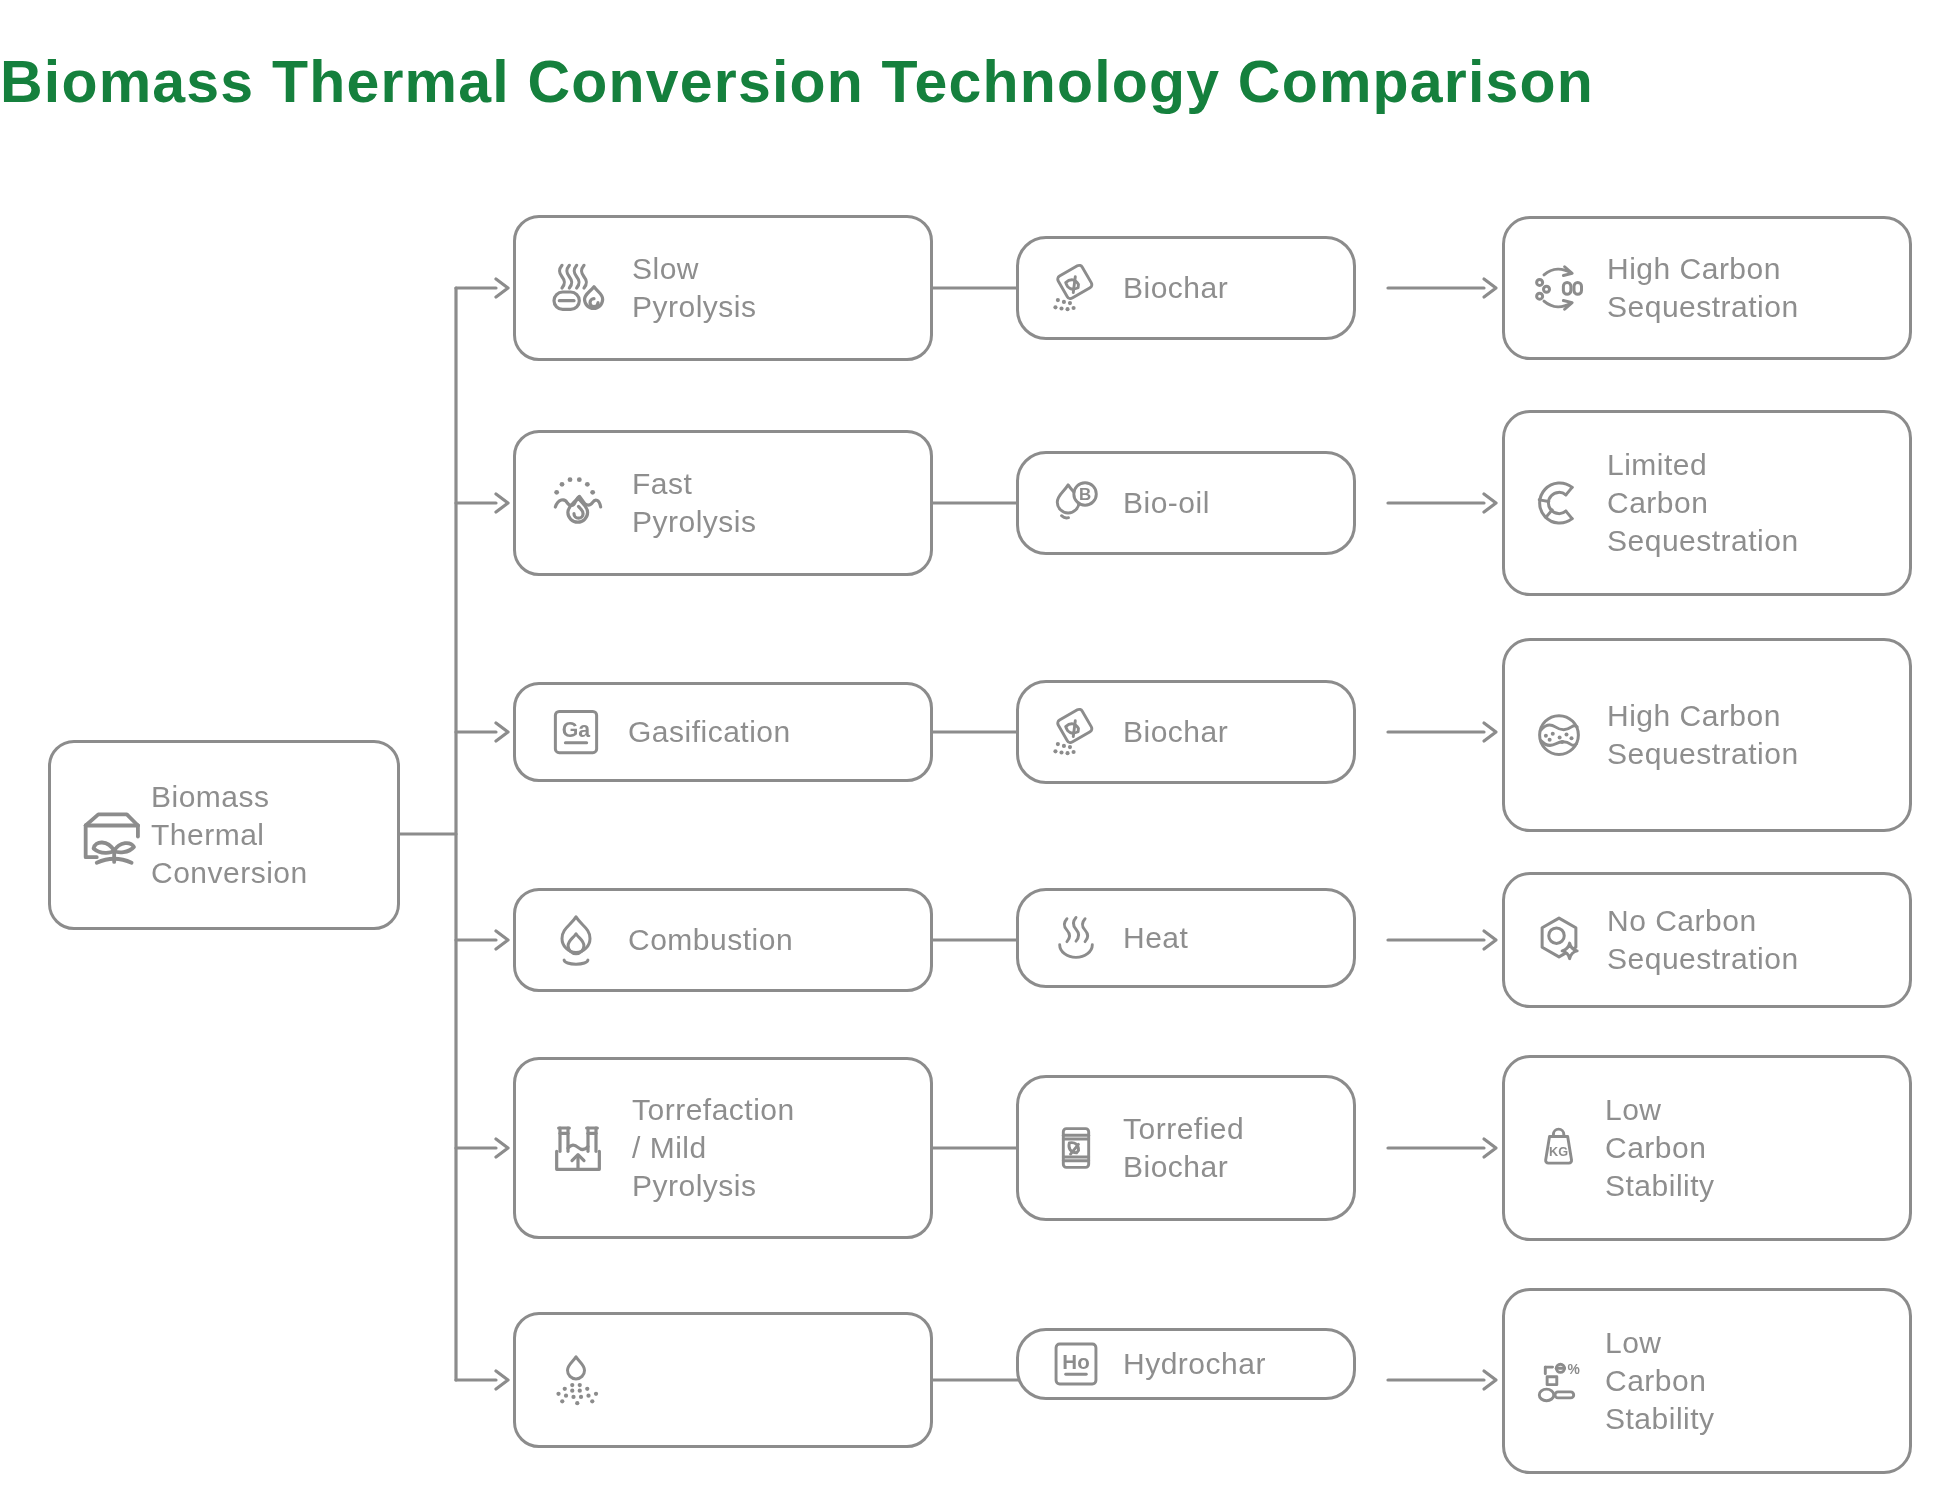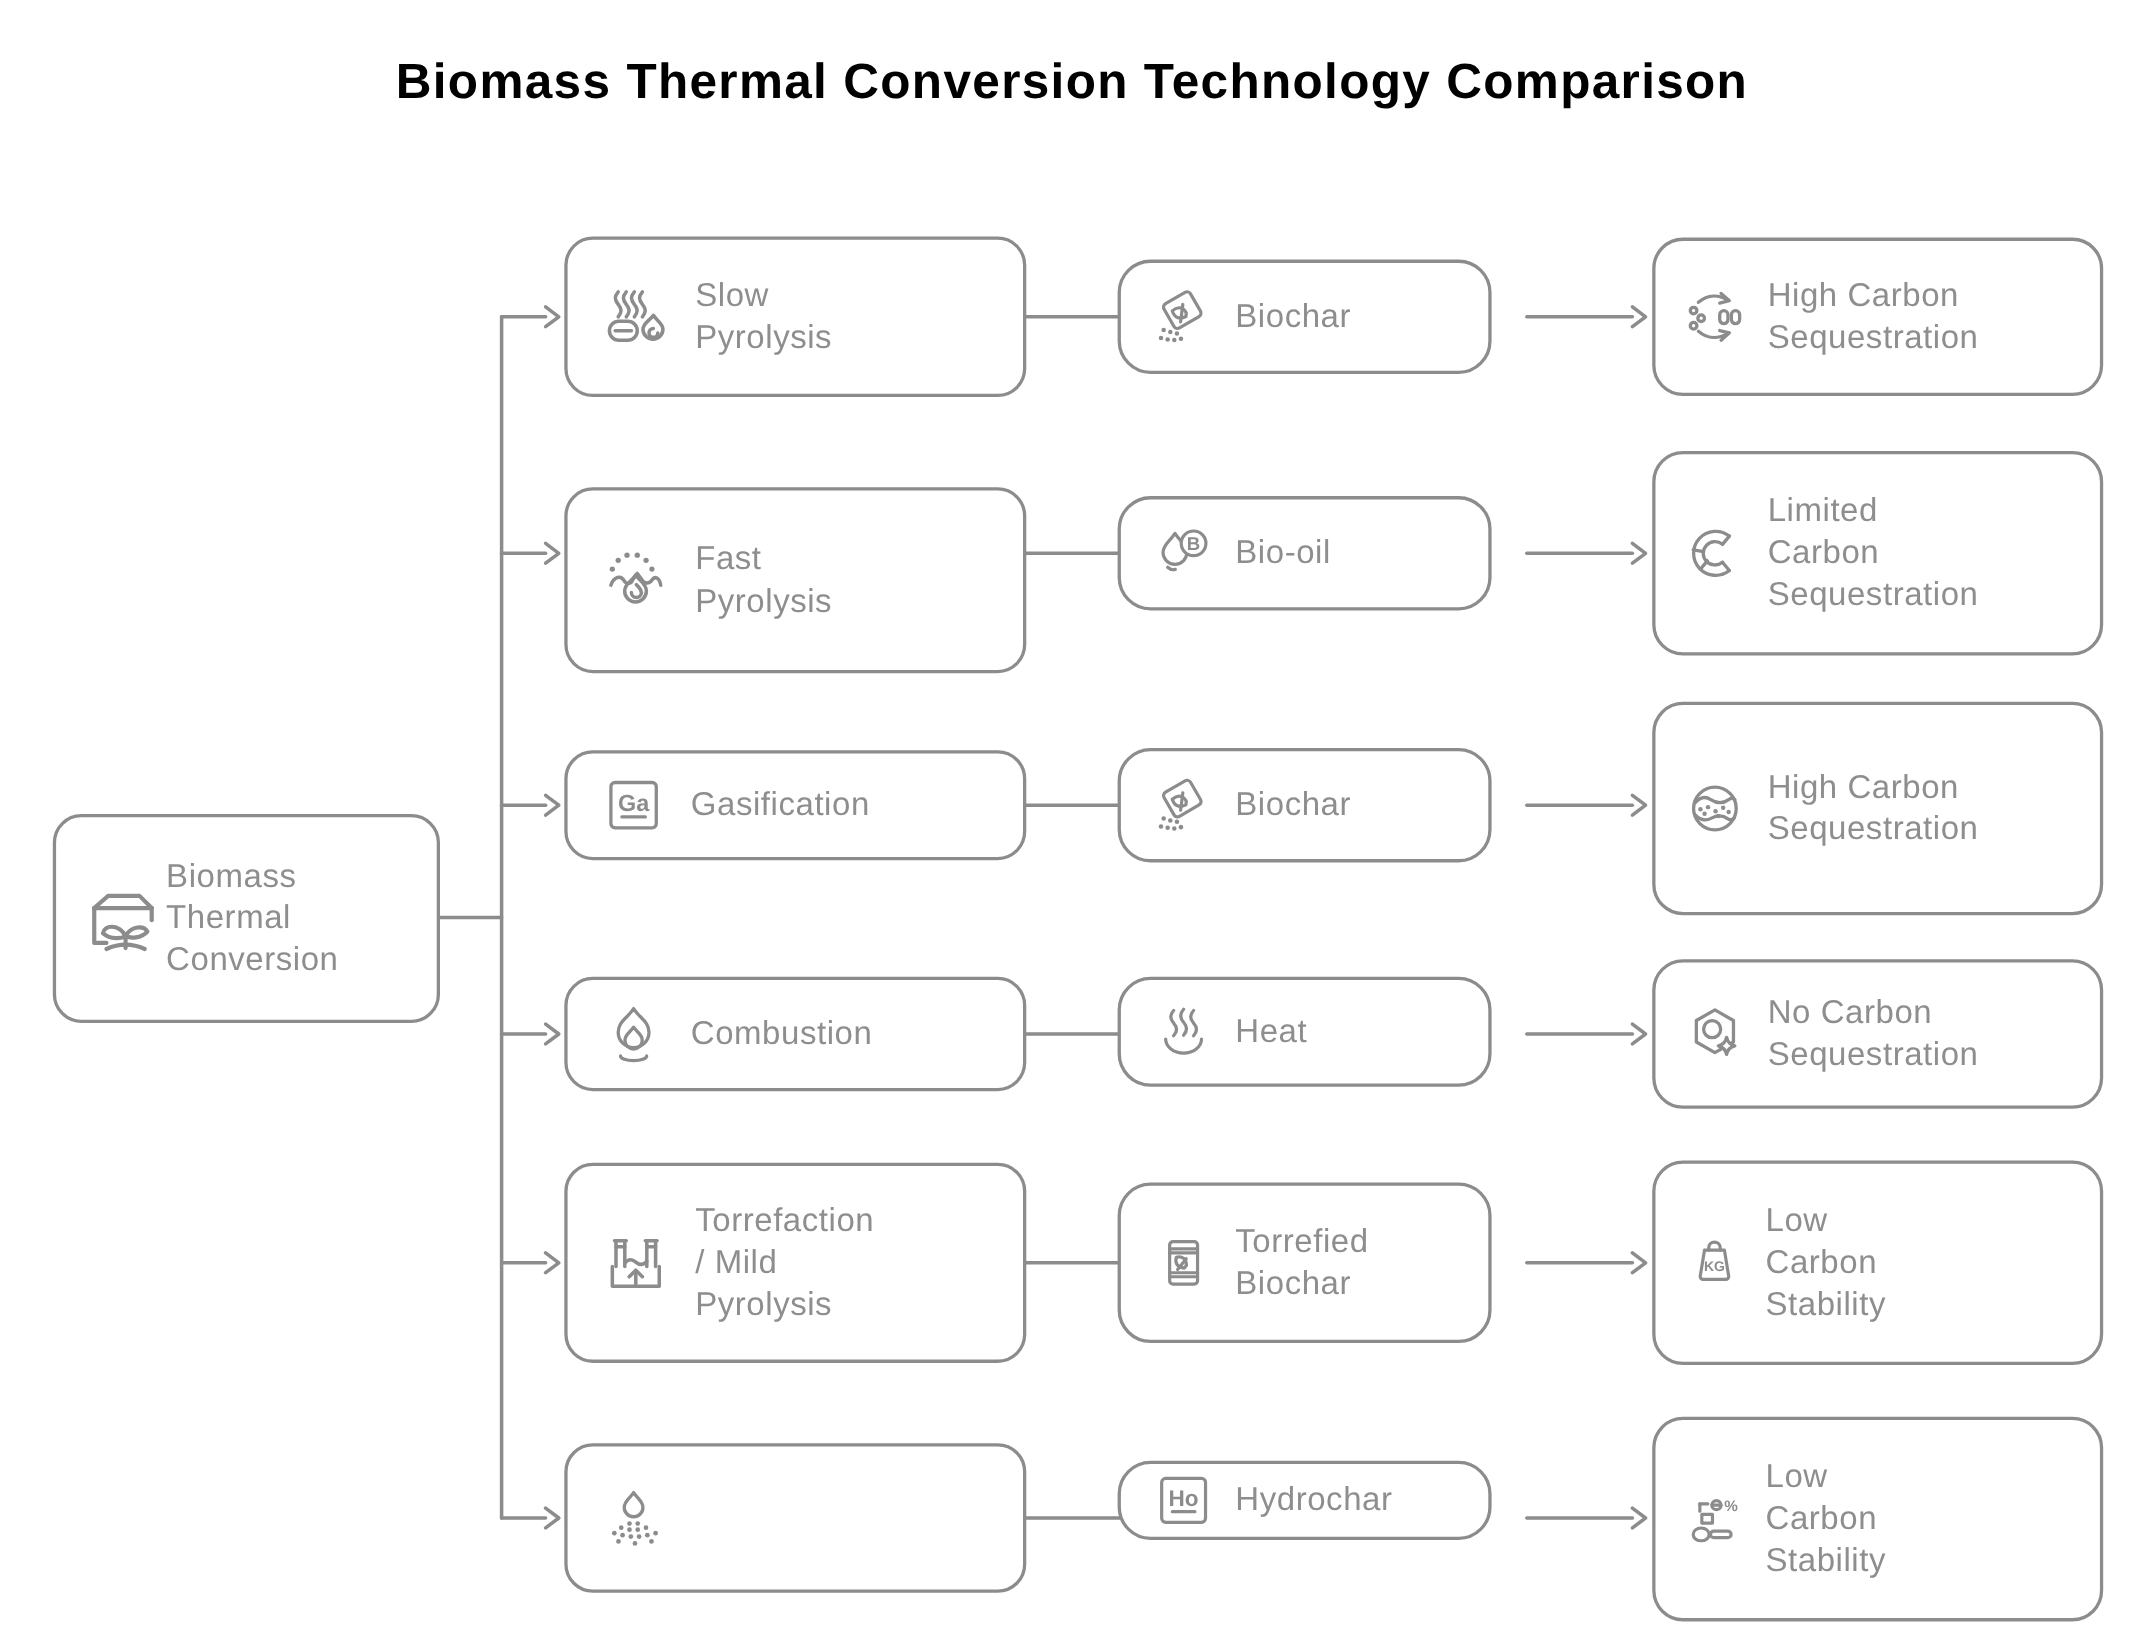--- a/index.html
+++ b/index.html
@@ -1,18 +1,18 @@
 <!DOCTYPE html>
 <html><head>
 <meta charset="utf-8">
 <style>
   html,body{margin:0;padding:0;background:#ffffff;font-family:"Liberation Sans",sans-serif;}
   .canvas{position:relative;width:1949px;height:1487px;background:#ffffff;overflow:hidden;}
-  .title{position:absolute;top:48px;left:0;width:100%;text-align:center;
-         font-size:45px;font-weight:700;color:#000000;letter-spacing:1.2px;}
+  .title{position:absolute;top:48px;left:0;width:100%;text-align:left;
+         font-size:59px;font-weight:700;color:#15803d;letter-spacing:1.2px;}
   #wires{position:absolute;left:0;top:0;}
   .node{position:absolute;display:flex;align-items:center;background:#ffffff;
         border:3px solid #8c8c8c;box-sizing:border-box;}
   .c1{left:513px;width:420px;border-radius:26px;padding-left:30px;gap:22px;}
   .c2{left:1016px;width:340px;border-radius:30px;padding-left:28px;gap:18px;}
   .c3{left:1502px;width:410px;border-radius:28px;padding-left:24px;gap:18px;}
   .root{left:48px;top:740px;width:352px;height:190px;border-radius:26px;padding-left:22px;gap:2px;}
   .label{font-size:30px;line-height:1.27;color:#8e8e8e;letter-spacing:.5px;white-space:pre-line;}
   svg.icon{flex:none;stroke:#8c8c8c;fill:none;stroke-width:2.4;stroke-linecap:round;stroke-linejoin:round;}
   .i76{width:76px;height:76px}.i64{width:64px;height:64px}.i60{width:60px;height:60px}.i58{width:58px;height:58px}
@@ -127,21 +127,21 @@
       <path d="M28.5 7 L34.5 12.3 L27.5 14"></path>
       <path d="M12 34.5 C19 40.5 27 40 33.5 36"></path>
       <path d="M28.5 41 L34.5 35.7 L27.5 34"></path>
       <rect x="27.5" y="19.5" width="6" height="9.5" rx="3"></rect>
       <rect x="36" y="19.5" width="6" height="9.5" rx="3"></rect>
     </svg>
     <div class="label">High Carbon
 Sequestration</div>
   </div>
 
-  <div class="node c1" style="top:443px;height:169px">
+  <div class="node c1" style="top:430px;height:146px">
     <svg class="icon i64" viewBox="0 0 48 48">
       <circle class="dot" cx="8" cy="16" r="1.8"></circle>
         <circle class="dot" cx="12" cy="10" r="1.8"></circle>
       <circle class="dot" cx="18" cy="6.5" r="1.8"></circle>
         <circle class="dot" cx="25" cy="6.5" r="1.8"></circle>
       <circle class="dot" cx="31" cy="10" r="1.8"></circle>
         <circle class="dot" cx="35" cy="16" r="1.8"></circle>
       <path d="M7 27 C9 21 14 20 16 24 C18 27 21 26 22 23 L25 19 L28 23 C29.5 26 33 26.5 35 23.5 C37 20.5 40 21.5 41 27"></path>
       <path d="M24 20 c3 4.6 7.2 6 7.2 11 a7.4 7.4 0 1 1 -14.8 0 c0 -5 4.6 -6.4 7.6 -11 z"></path>
       <path d="M21 32 a3.4 3.4 0 0 0 6.8 0 c0 -2.4 -1.6 -3.2 -3.4 -5.4"></path>

